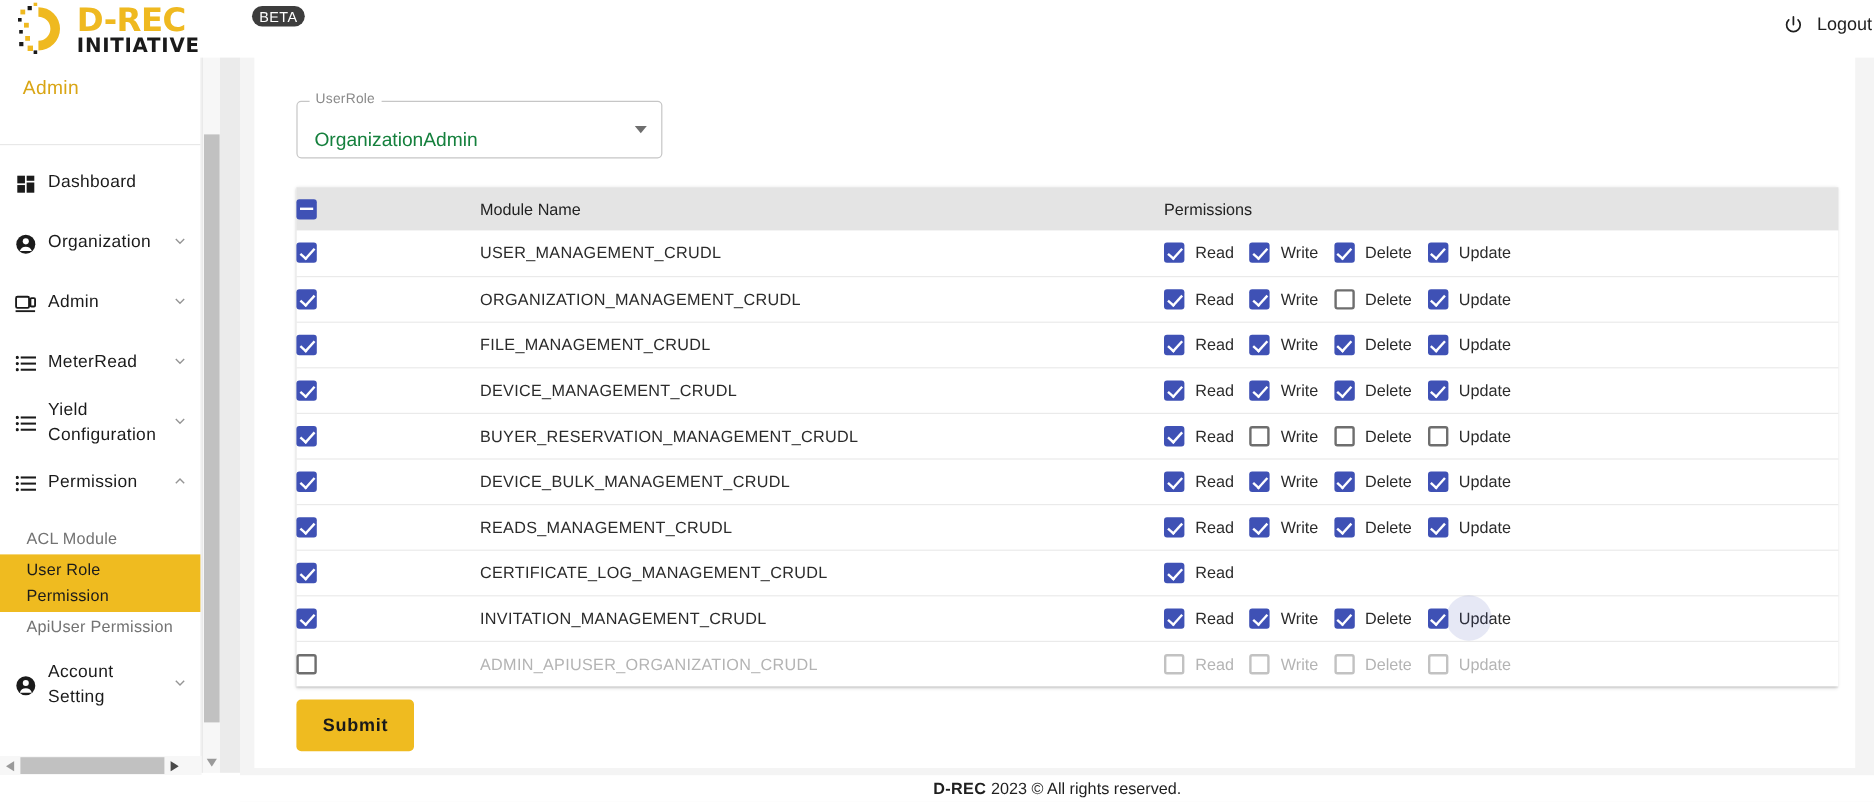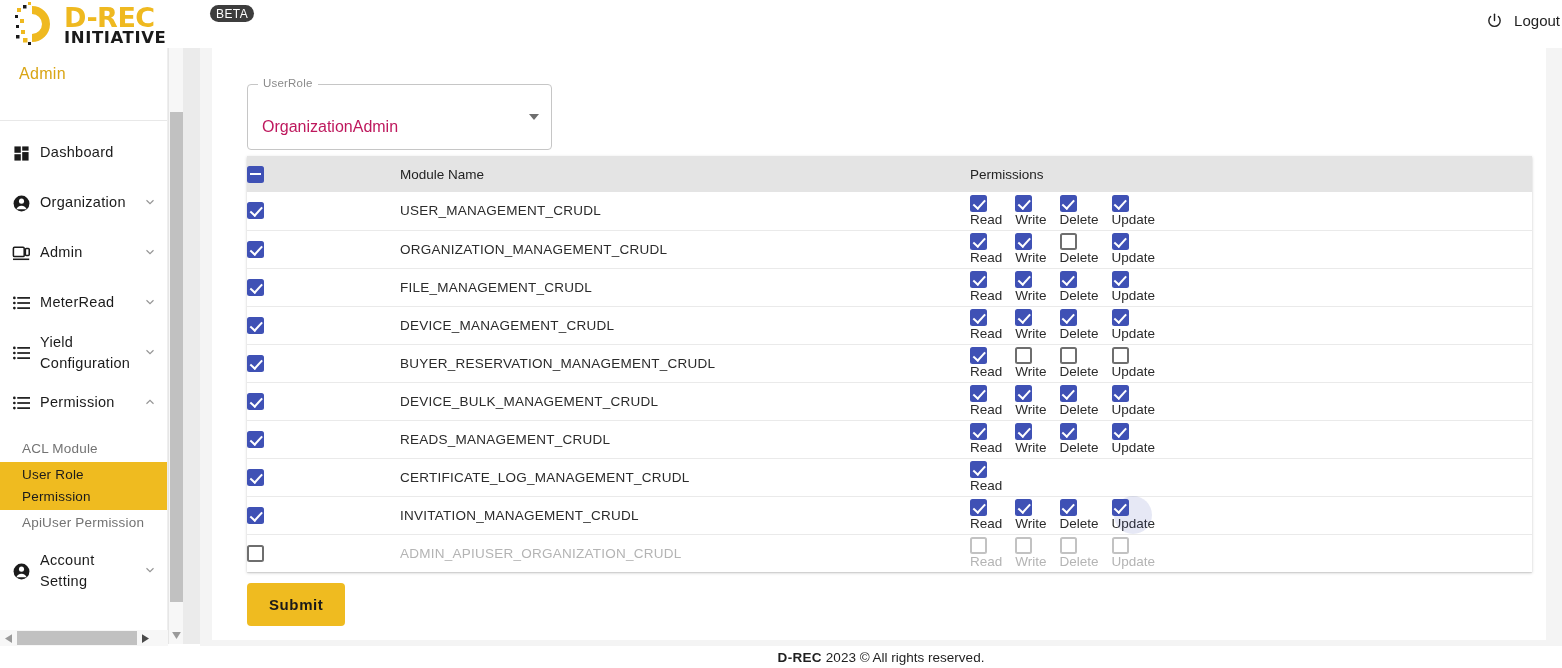--- a/index.html
+++ b/index.html
@@ -111,30 +111,30 @@
     background: #f4f4f4; overflow: hidden;
   }
   .card {
     position: absolute; left: 12px; top: 44px; width: 1334px; height: 596px;
     background: #ffffff; border-top: 2px solid #5C6BC0;
   }
   .card-inner { position: absolute; left: 0; top: 0; right: 0; bottom: 0; }
 
   
   .field {
-    position: absolute; left: 35px; top: 38px; width: 305px; height: 66px;
+    position: absolute; left: 35px; top: 38px; width: 305px; height: 48px;
     border: 1px solid #c6c6c6; border-radius: 4px; cursor: pointer;
     display: flex; align-items: center; padding: 0 12px 0 14px;
     background: #fff;
   }
   .field-legend {
     position: absolute; left: 10px; top: -8px; background: #fff;
     padding: 0 5px; font-size: 11.5px; color: #8a8a8a; letter-spacing: .2px;
   }
-  .field-val { flex: 1; font-size: 16px; color: #be185d; margin-top: 20px; }
+  .field-val { flex: 1; font-size: 16px; color: #15803d; margin-top: 20px; }
   .field-arrow { width: 0;height:0;border-left:5.5px solid transparent;border-right:5.5px solid transparent;border-top:6px solid #6e6e6e; }
 
   
   .table-wrap {
     position: absolute; left: 35px; top: 110px; width: 1285px;
     background: #fff; box-shadow: 0 1px 3px rgba(0,0,0,.18), 0 1px 1px rgba(0,0,0,.08);
   }
   table.perm { border-collapse: collapse; width: 100%; table-layout: fixed; }
   table.perm thead th {
     background: #e4e4e4; height: 36px; text-align: left;
@@ -166,21 +166,21 @@
   .cb.on::after {
     content: ""; position: absolute; left: 5.5px; top: 2px;
     width: 4.5px; height: 9.5px; border: solid #fff;
     border-width: 0 2px 2px 0; transform: rotate(42deg);
   }
   .cb.ind::after {
     content: ""; position: absolute; left: 3px; top: 7.3px;
     width: 11px; height: 2.4px; background: #fff;
   }
   .perm-group { display: flex; align-items: center; gap: 0; }
-  .perm-item { display: flex; margin-right: 13px; flex-direction: column; }
+  .perm-item { display: flex; align-items: center; margin-right: 13px; }
   .perm-item .cb { margin-right: 9px; }
   .perm-label { font-size: 13.5px; color: #2b2b2b; }
   tr.disabled .perm-label, tr.disabled .mod-name { color: #b4b4b4; }
   .ripple {
     position: relative;
   }
   .ripple::before {
     content:""; position: absolute; left: 50%; top: 50%;
     width: 38px; height: 38px; margin-left:-19px; margin-top:-19px;
     border-radius: 50%; background: rgba(63,81,181,.13); pointer-events:none;

